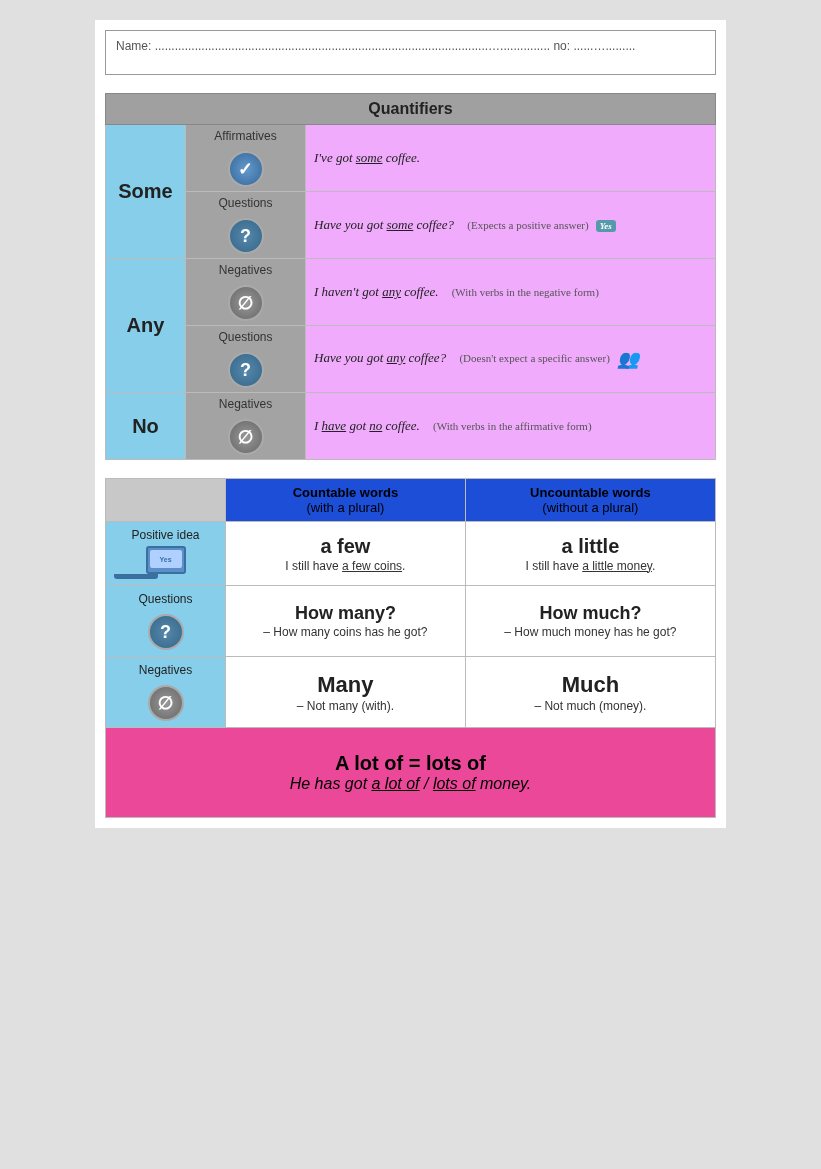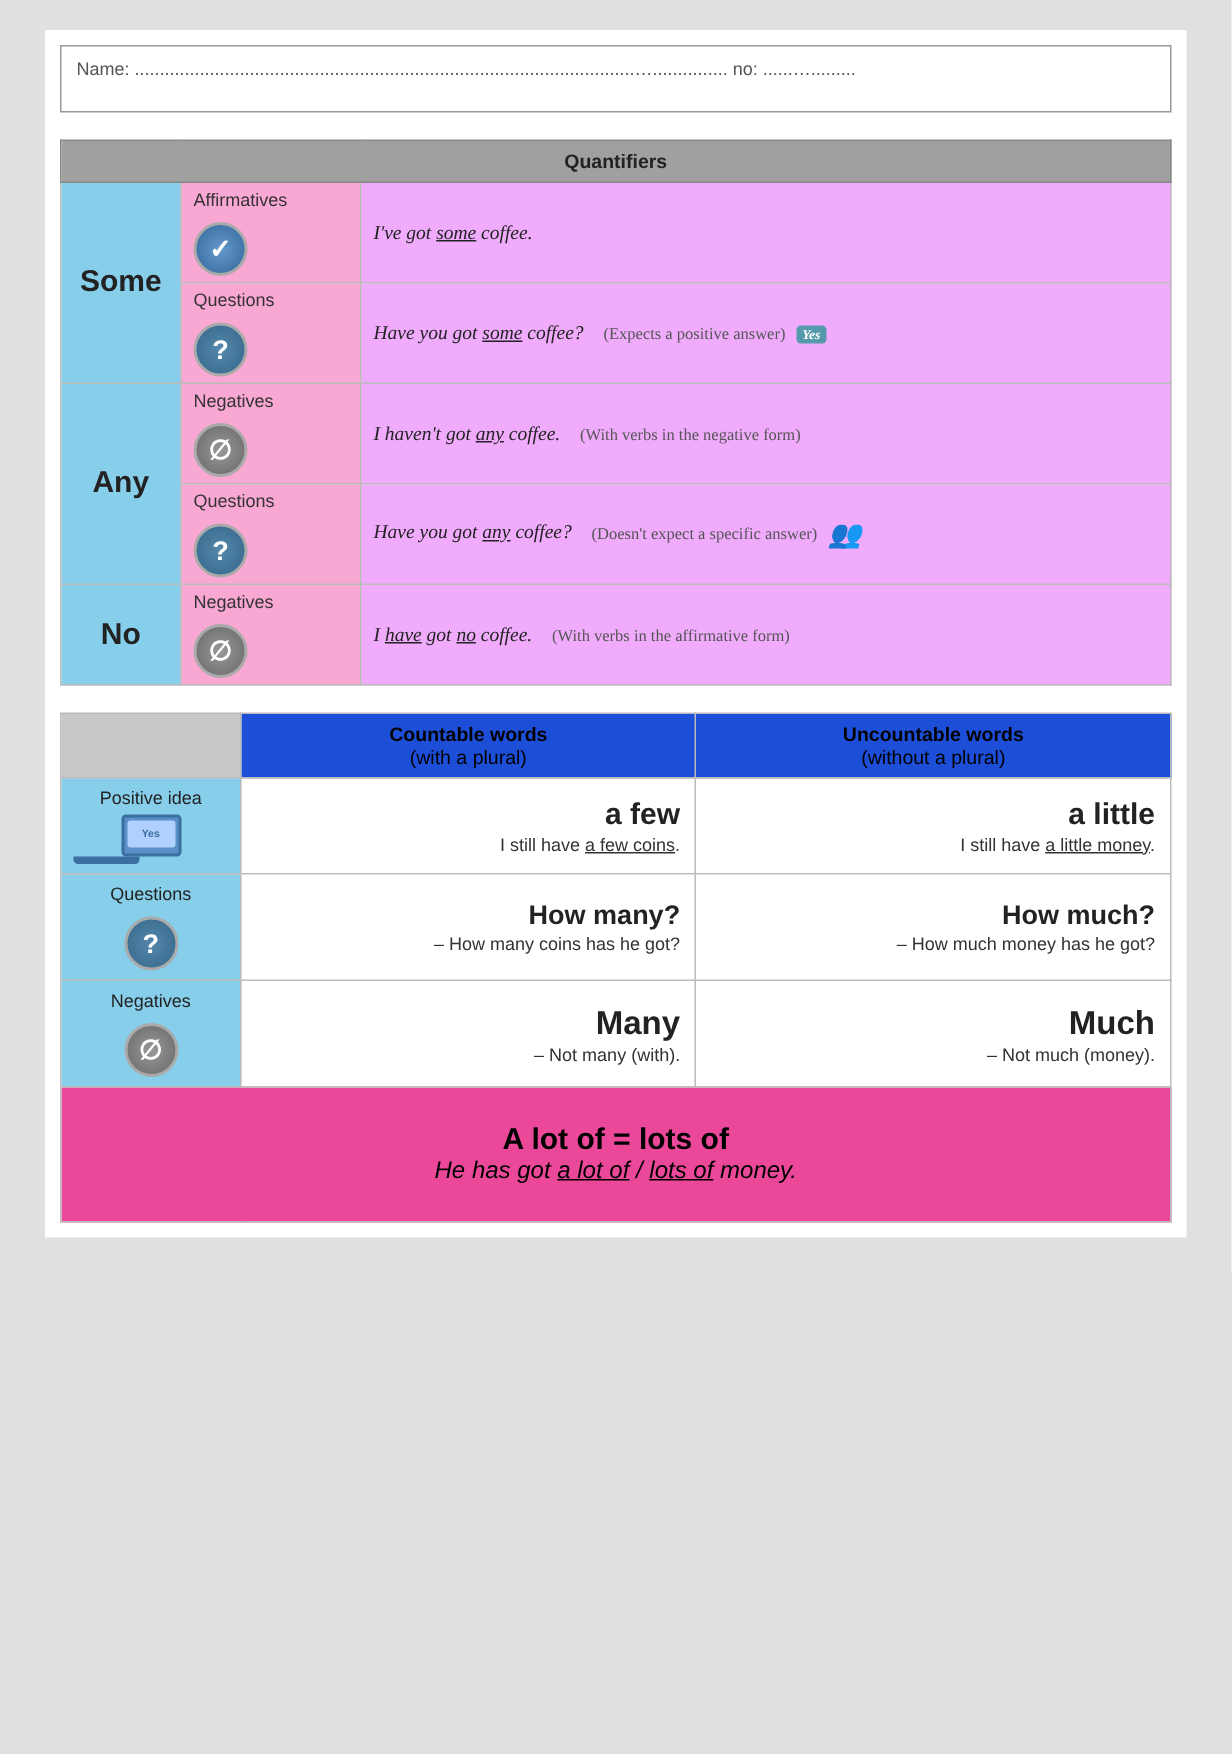--- a/index.html
+++ b/index.html
@@ -7,21 +7,21 @@
       background: #e0e0e0;
       font-family: Arial, sans-serif;
       font-size: 13px;
       width: 821px;
       min-height: 1169px;
       padding: 20px;
     }
 
     .page {
       background: white;
-      width: 761px;
+      width: 631px;
       margin: 0 auto;
       padding: 10px;
     }
 
     
     .name-box {
       border: 1px solid #999;
       padding: 8px 10px;
       margin-bottom: 18px;
       min-height: 45px;
@@ -33,21 +33,21 @@
     .quantifiers-table {
       width: 100%;
       border-collapse: collapse;
       margin-bottom: 18px;
       border: 1px solid #999;
     }
 
     .quantifiers-table .title-row td {
       background: #a0a0a0;
       text-align: center;
-      font-size: 13px;
+      font-size: 16px;
       font-weight: bold;
       padding: 6px;
       color: #222;
       border: 1px solid #888;
     }
 
     .quantifiers-table td {
       border: 1px solid #bbb;
       padding: 4px 8px;
       vertical-align: middle;
@@ -56,23 +56,23 @@
     .left-label-cell {
       background: #87ceeb;
       font-size: 20px;
       font-weight: bold;
       text-align: center;
       width: 80px;
       color: #222;
     }
 
     .type-cell {
-      background: #f9a8d4;
+      background: #a3a3a3;
       width: 120px;
-      text-align: left;
+      text-align: center;
       vertical-align: top;
       padding: 6px 4px 4px 4px;
       font-size: 12px;
       color: #333;
     }
 
     .type-cell .type-label {
       font-size: 12px;
       margin-bottom: 4px;
       color: #333;
@@ -186,21 +186,21 @@
       font-size: 12px;
     }
 
     .second-table .row-label-cell .row-label-text {
       font-size: 12px;
       margin-bottom: 4px;
       color: #222;
     }
 
     .second-table .content-cell {
-      text-align: right;
+      text-align: center;
       background: white;
       padding: 8px 10px;
     }
 
     .second-table .content-cell .main-word {
       font-size: 20px;
       font-weight: bold;
       color: #222;
       display: block;
     }

